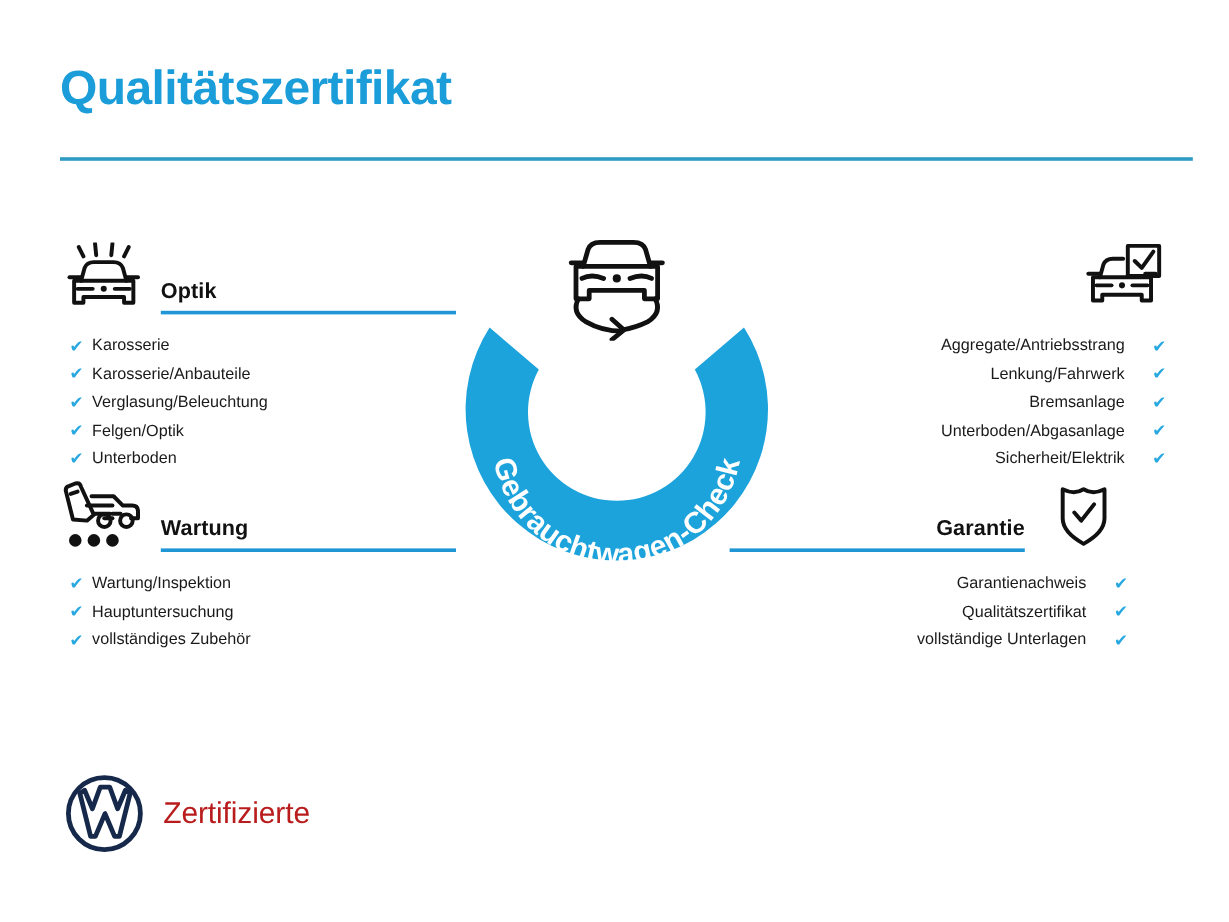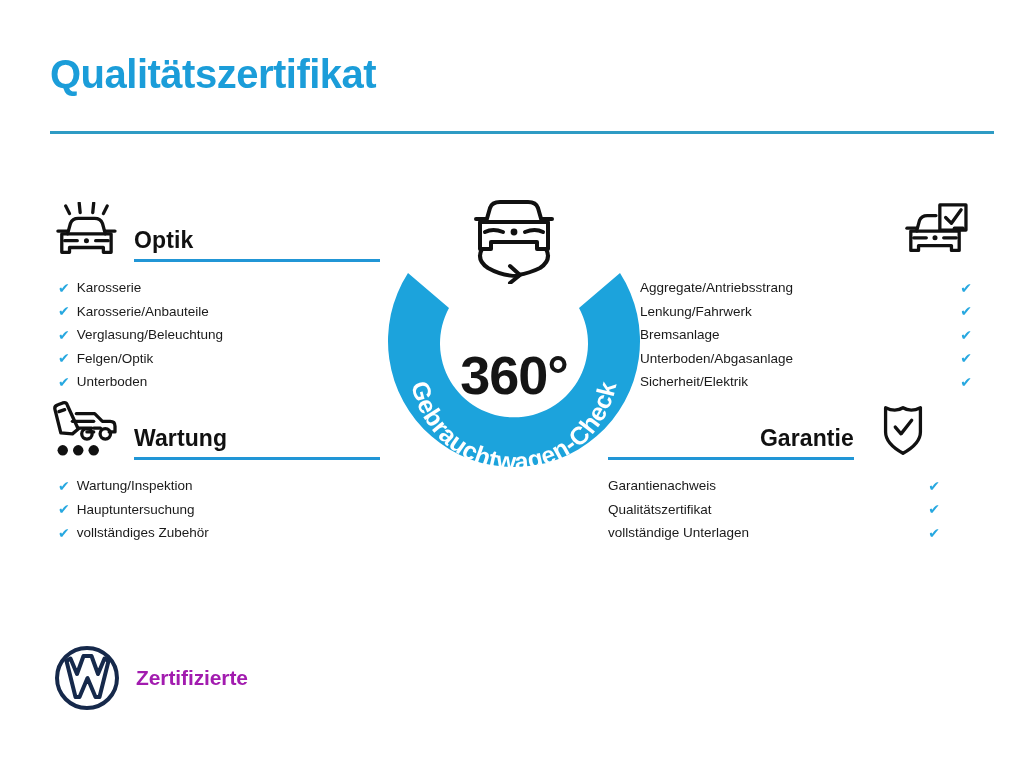--- a/index.html
+++ b/index.html
@@ -57,21 +57,21 @@
     height: 62px;
     flex: 0 0 74px;
     display: flex;
     align-items: flex-end;
     justify-content: center;
   }
   .sec-icon svg { display: block; }
 
   .sec-titlewrap { flex: 1 1 auto; }
   .sec-title {
-    font-size: 23px;
+    font-size: 18px;
     font-weight: bold;
     color: #111111;
     line-height: 1.15;
     padding-bottom: 6px;
     letter-spacing: 0.1px;
   }
   .sec-title.right { text-align: right; }
   .sec-underline {
     height: 3px;
     background: #2196D6;
@@ -85,21 +85,21 @@
   }
   .sec-list li {
     font-size: 13.5px;
     line-height: 23.5px;
     color: #1a1a1a;
     white-space: nowrap;
     display: flex;
     align-items: center;
   }
   .sec-list.left li { padding-left: 10px; }
-  .sec-list.right li { justify-content: space-between; padding-right: 0px; }
+  .sec-list.right li { justify-content: flex-end; padding-right: 0px; gap: 16px; }
 
   .check {
     color: #27A8E0;
     font-size: 14px;
     font-weight: bold;
     line-height: 1;
   }
   .sec-list.left .check  { margin-right: 7px; }
   .sec-list.right .check { margin-left: 7px; }
 
@@ -128,24 +128,24 @@
   .footer-logo {
     position: absolute;
     left: 54px;
     top: 645px;
     display: flex;
     align-items: center;
     gap: 16px;
   }
   .vw-mark { width: 66px; height: 66px; flex: 0 0 66px; }
   .vw-text {
-    font-size: 21px;
-    font-weight: bold;
+    font-size: 25px;
+    font-weight: normal;
     line-height: 1.28;
-    color: #a21caf;
+    color: #b91c1c;
     letter-spacing: -0.1px;
   }
 </style>
 </head>
 <body>
 
 <div class="page-title">Qualitätszertifikat</div>
 <div class="title-rule"></div>
 
 <div class="section sec-optik">
@@ -335,21 +335,20 @@
       <path d="M20 30 L88 30 L88 57 L77 57 L77 50 L31 50 L31 57 L20 57 Z"></path>
       <path d="M25 40 Q33 36 43 40"></path>
       <path d="M65 40 Q75 36 83 40"></path>
       <path d="M22 57 Q16 68 28 76 Q42 84 58 84"></path>
       <path d="M86 57 Q92 68 80 76 Q70 81 58 83"></path>
       <path d="M50 74 L60 83 L50 91"></path>
     </g>
     <circle cx="54" cy="40" r="3.4" fill="#111"></circle>
   </svg>
 
-  <div class="badge-360">360°</div>
 </div>
 
 <div class="footer-logo">
   <svg class="vw-mark" viewBox="0 0 66 66" aria-hidden="true">
     <circle cx="33" cy="33" r="30" fill="none" stroke="#16294B" stroke-width="4"></circle>
     <path d="M33 11
              L37.5 11 L44 29 L50.5 13.5
              L54.5 16 L45.5 52 L41.5 52
              L33.5 33 L25.5 52 L21.5 52
              L12.5 16 L16.5 13.5 L23 29 L29.5 11 Z" fill="none" stroke="#16294B" stroke-width="4" stroke-linejoin="round"></path>

